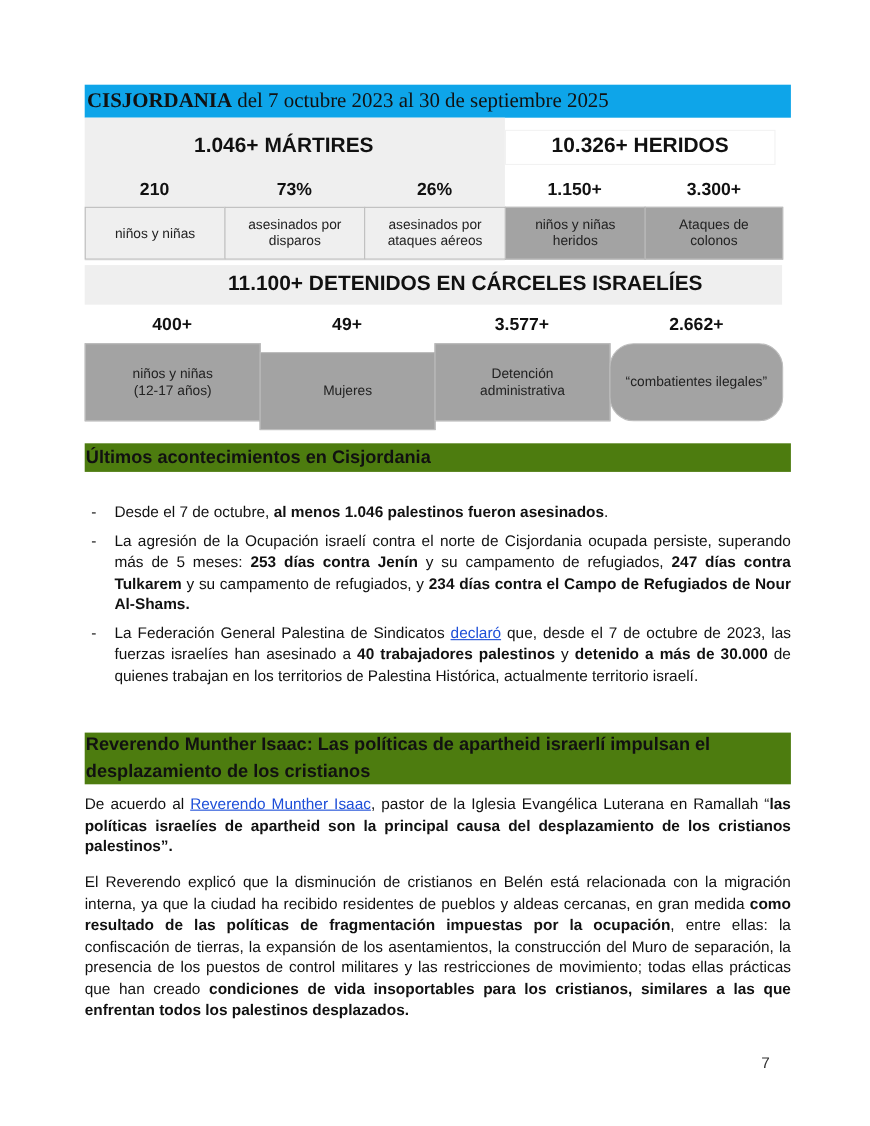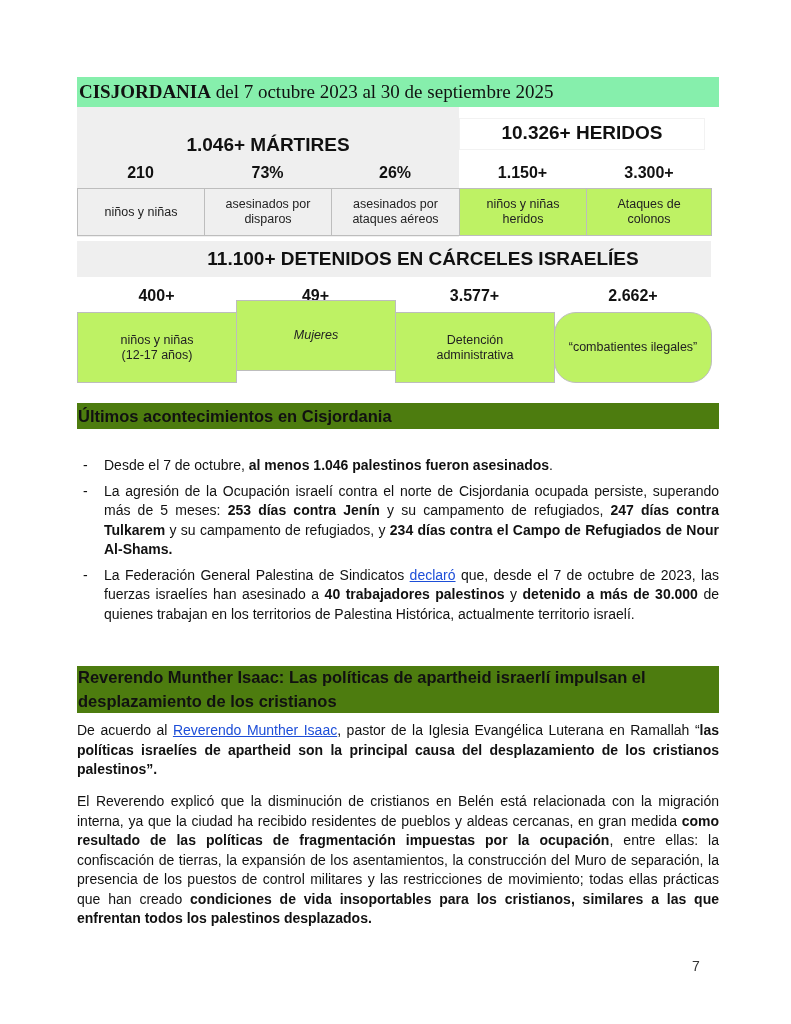--- a/index.html
+++ b/index.html
@@ -1,28 +1,28 @@
 <!DOCTYPE html>
 <html><head>
   <meta charset="utf-8">
   <style>
     html, body { margin: 0; padding: 0; background: #ffffff; }
     body { width: 791px; height: 1024px; position: relative; font-family: "Liberation Sans", sans-serif; color: #111; overflow: hidden; }
 
-    .title-bar { position: absolute; left: 77px; top: 77px; width: 642px; height: 30px; background: #86efac; font-family: "Liberation Serif", serif; font-size: 19px; line-height: 30px; padding-left: 2px; box-sizing: border-box; }
+    .title-bar { position: absolute; left: 77px; top: 77px; width: 642px; height: 30px; background: #0ea5e9; font-family: "Liberation Serif", serif; font-size: 19px; line-height: 30px; padding-left: 2px; box-sizing: border-box; }
     .title-bar b { font-weight: bold; }
 
     
     .mart-bg { position: absolute; left: 77px; top: 107px; width: 382px; height: 130px; background: #efefef; }
     .her-bg { position: absolute; left: 459px; top: 118px; width: 246px; height: 32px; background: #ffffff; border: 1px solid #f2f2f2; box-sizing: border-box; }
     .big { position: absolute; font-weight: bold; font-size: 19px; text-align: center; line-height: 30px; }
     .num { position: absolute; font-weight: bold; font-size: 16px; text-align: center; line-height: 24px; }
     .cell { position: absolute; border: 1px solid #bdbdbd; box-sizing: border-box; display: flex; align-items: center; justify-content: center; text-align: center; font-size: 12.5px; line-height: 15px; color: #222; }
     .cell.grey { background: #efefef; }
-    .cell.white { background: #bef264; }
+    .cell.white { background: #a3a3a3; }
 
     .det-bar { position: absolute; left: 77px; top: 241px; width: 634px; height: 36px; background: #efefef; }
     .sub { font-size: 10.5px; line-height: 13px; }
 
     .section-h { position: absolute; left: 77px; width: 642px; background: #4d7c0f; font-weight: bold; font-size: 16.5px; padding-left: 1px; box-sizing: border-box; }
 
     .bullets { position: absolute; left: 77px; top: 456px; width: 642px; font-size: 14px; line-height: 19.5px; }
     .bullet { position: relative; padding-left: 27px; text-align: justify; margin-bottom: 6px; }
     .bullet .dash { position: absolute; left: 6px; top: 0; }
     a.link { color: #1d4ed8; text-decoration: underline; }
@@ -33,21 +33,21 @@
 </head>
 <body>
 
 <div class="title-bar">
   <b>CISJORDANIA</b><span> del 7 octubre 2023 al 30 de septiembre 2025</span>
 </div>
 
 <div class="mart-bg"></div>
 <div class="her-bg"></div>
 
-<div class="big" style="left:77px; top:118px; width:382px;margin-top:12px;">1.046+ MÁRTIRES</div>
+<div class="big" style="left:67px; top:118px; width:382px;">1.046+ MÁRTIRES</div>
 <div class="big" style="left:459px; top:118px; width:246px;">10.326+ HERIDOS</div>
 
 <div class="num" style="left:77px; top:161px; width:127px;">210</div>
 <div class="num" style="left:204px; top:161px; width:127px;">73%</div>
 <div class="num" style="left:331px; top:161px; width:128px;">26%</div>
 <div class="num" style="left:459px; top:161px; width:127px;">1.150+</div>
 <div class="num" style="left:586px; top:161px; width:126px;">3.300+</div>
 
 <div class="cell grey" style="left:77px; top:188px; width:128px; height:48px;">
     <span>niños y niñas</span>
@@ -70,21 +70,21 @@
 
 <div class="num" style="left:77px; top:284px; width:159px;">400+</div>
 <div class="num" style="left:236px; top:284px; width:159px;">49+</div>
 <div class="num" style="left:395px; top:284px; width:159px;">3.577+</div>
 <div class="num" style="left:554px; top:284px; width:158px;">2.662+</div>
 
 <div class="cell white" style="left:77px; top:312px; width:160px; height:71px; flex-direction:column;">
   <span>niños y niñas</span>
   <span>(12-17 años)</span>
 </div>
-<div class="cell white" style="left:236px; top:300px; width:160px; height:71px;font-style:italic;">
+<div class="cell white" style="left:236px; top:320px; width:160px; height:71px;">
   <span>Mujeres</span>
 </div>
 <div class="cell white" style="left:395px; top:312px; width:160px; height:71px; flex-direction:row;">
   <span style="width:100px">Detención administrativa</span>
 </div>
 <div class="cell white" style="left:554px; top:312px; width:158px; height:71px;border-radius:22px;">
   <span>“combatientes ilegales”</span>
 </div>
 
 <div class="section-h" style="top:403px; height:26px; line-height:26px;">Últimos acontecimientos en Cisjordania</div>

